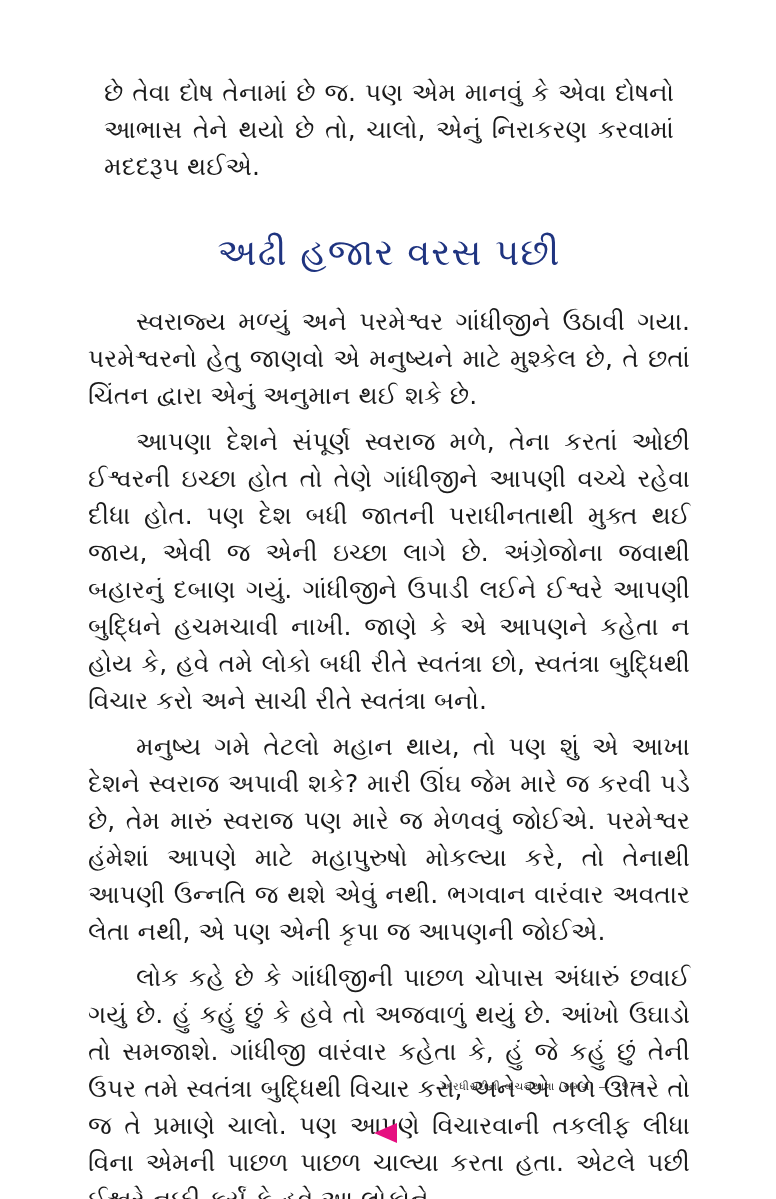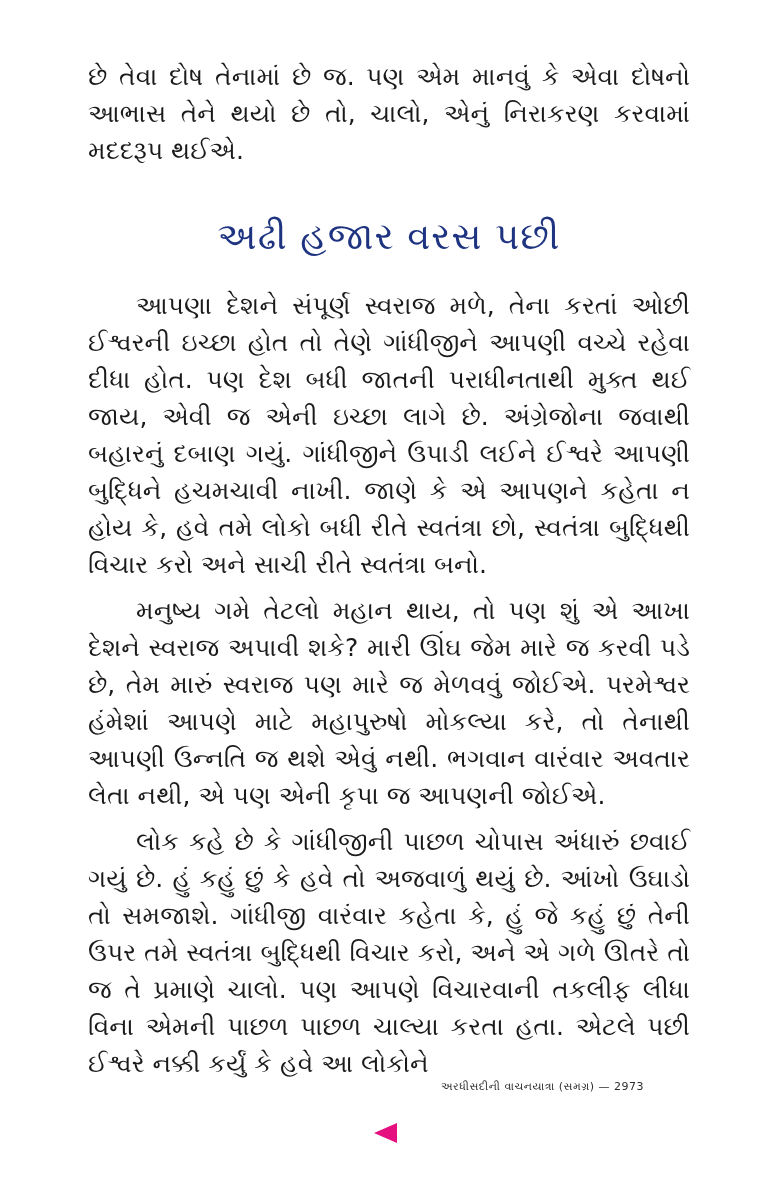--- a/index.html
+++ b/index.html
@@ -16,21 +16,21 @@
     font-family: "DejaVu Sans", "Liberation Sans", sans-serif;
     color: #1a1a1a;
   }
   .text-block {
     position: absolute;
     top: 0;
     left: 88px;
     width: 602px;
   }
   .continued-para {
-    margin: 0;
+    margin: 16px;
     padding-top: 58px;
     font-size: 25px;
     line-height: 37px;
     text-align: justify;
     text-indent: 0;
   }
   .chapter-title {
     margin: 44px 0 26px 0;
     font-size: 37px;
     line-height: 48px;
@@ -74,20 +74,21 @@
 <body>
 
 <div class="page">
 
   <div class="text-block">
 
     <p class="continued-para">છે તેવા દોષ તેનામાં છે જ. પણ એમ માનવું કે એવા દોષનો આભાસ તેને થયો છે તો, ચાલો, એનું નિરાકરણ કરવામાં મદદરૂપ થઈએ.</p>
 
     <h1 class="chapter-title">અઢી હજાર વરસ પછી</h1>
 
+    <p class="body-para">સ્વરાજ્ય મળ્યું અને પરમેશ્વર ગાંધીજીને ઉઠાવી ગયા. પરમેશ્વરનો હેતુ જાણવો એ મનુષ્યને માટે મુશ્કેલ છે, તે છતાં ચિંતન દ્વારા એનું અનુમાન થઈ શકે છે.</p>
 
     <p class="body-para">આપણા દેશને સંપૂર્ણ સ્વરાજ મળે, તેના કરતાં ઓછી ઈશ્વરની ઇચ્છા હોત તો તેણે ગાંધીજીને આપણી વચ્ચે રહેવા દીધા હોત. પણ દેશ બધી જાતની પરાધીનતાથી મુક્ત થઈ જાય, એવી જ એની ઇચ્છા લાગે છે. અંગ્રેજોના જવાથી બહારનું દબાણ ગયું. ગાંધીજીને ઉપાડી લઈને ઈશ્વરે આપણી બુદ્ધિને હચમચાવી નાખી. જાણે કે એ આપણને કહેતા ન હોય કે, હવે તમે લોકો બધી રીતે સ્વતંત્રા છો, સ્વતંત્રા બુદ્ધિથી વિચાર કરો અને સાચી રીતે સ્વતંત્રા બનો.</p>
 
     <p class="body-para">મનુષ્ય ગમે તેટલો મહાન થાય, તો પણ શું એ આખા દેશને સ્વરાજ અપાવી શકે? મારી ઊંઘ જેમ મારે જ કરવી પડે છે, તેમ મારું સ્વરાજ પણ મારે જ મેળવવું જોઈએ. પરમેશ્વર હંમેશાં આપણે માટે મહાપુરુષો મોકલ્યા કરે, તો તેનાથી આપણી ઉન્નતિ જ થશે એવું નથી. ભગવાન વારંવાર અવતાર લેતા નથી, એ પણ એની કૃપા જ આપણની જોઈએ.</p>
 
     <p class="body-para">લોક કહે છે કે ગાંધીજીની પાછળ ચોપાસ અંધારું છવાઈ ગયું છે. હું કહું છું કે હવે તો અજવાળું થયું છે. આંખો ઉઘાડો તો સમજાશે. ગાંધીજી વારંવાર કહેતા કે, હું જે કહું છું તેની ઉપર તમે સ્વતંત્રા બુદ્ધિથી વિચાર કરો, અને એ ગળે ઊતરે તો જ તે પ્રમાણે ચાલો. પણ આપણે વિચારવાની તકલીફ લીધા વિના એમની પાછળ પાછળ ચાલ્યા કરતા હતા. એટલે પછી ઈશ્વરે નક્કી કર્યું કે હવે આ લોકોને</p>
 
   </div>
 
   <div class="page-footer">

